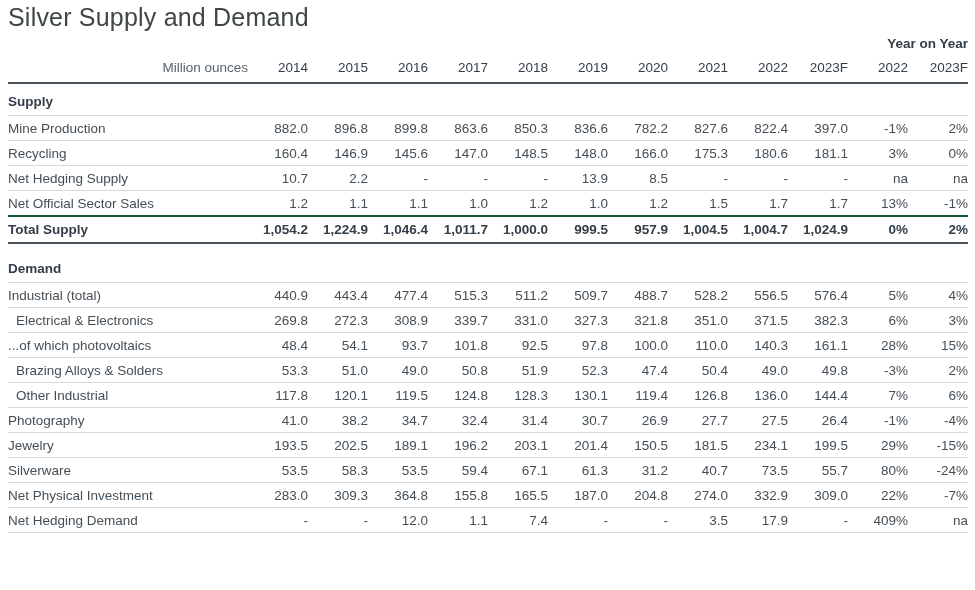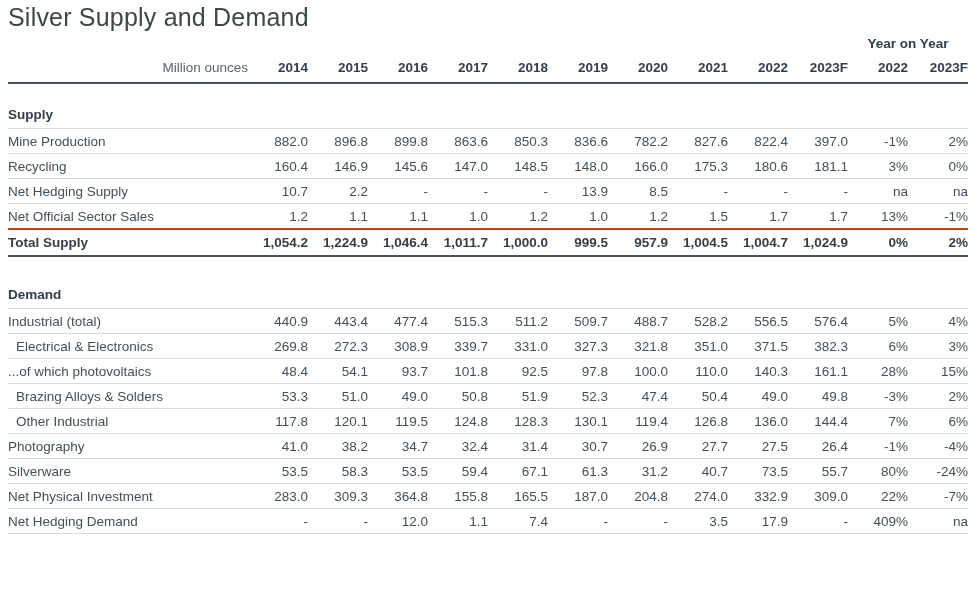--- a/index.html
+++ b/index.html
@@ -32,47 +32,47 @@
   col.c-label { width: 240px; }
   col.c-num   { width: 60px; }
 
   
   tr.yoy-row th {
     border: none;
     padding: 0 0 2px 0;
     font-size: 13.5px;
     font-weight: 700;
     color: #333e48;
-    text-align: center;
+    text-align: right;
     line-height: 17px;
   }
 
   
   tr.col-header-row th {
     font-size: 13.5px;
-    font-weight: 700;
+    font-weight: 400;
     color: #333e48;
     text-align: right;
     padding: 5px 0 6px 0;
     line-height: 17px;
     border-bottom: 2px solid #49535c;
     white-space: nowrap;
   }
   tr.col-header-row th.unit {
     text-align: right;
     font-weight: 400;
     color: #5a646b;
   }
 
   
   tr.section-row td {
     font-weight: 700;
     color: #333e48;
     text-align: left;
-    padding: 22px 0 5px 0;
+    padding: 9px 0 5px 0;
     line-height: 17px;
     border-bottom: 1px solid #d7dadc;
   }
 
   
   tr.data-row td {
     padding: 4px 0 3px 0;
     line-height: 17px;
     text-align: right;
     border-bottom: 1px solid #d7dadc;
@@ -82,21 +82,21 @@
   tr.data-row.indent td.label { padding-left: 8px; }
   tr.data-row.italic td.label { }
 
   
   tr.total-row td {
     padding: 4px 0;
     line-height: 17px;
     text-align: right;
     font-weight: 700;
     color: #333e48;
-    border-top: 2px solid #c2410c;
+    border-top: 2px solid #14532d;
     border-bottom: 2px solid #49535c;
     white-space: nowrap;
   }
   tr.total-row td.label { text-align: left; }
 
   
   tr.spacer-row td { border: none; height: 8px; padding: 0; }
 </style>
 </head>
 <body>
@@ -310,20 +310,35 @@
           <td>31.4</td>
           <td>30.7</td>
           <td>26.9</td>
           <td>27.7</td>
           <td>27.5</td>
           <td>26.4</td>
           <td>-1%</td>
           <td>-4%</td>
         </tr>
         <tr class="data-row">
+          <td class="label">Jewelry</td>
+          <td>193.5</td>
+          <td>202.5</td>
+          <td>189.1</td>
+          <td>196.2</td>
+          <td>203.1</td>
+          <td>201.4</td>
+          <td>150.5</td>
+          <td>181.5</td>
+          <td>234.1</td>
+          <td>199.5</td>
+          <td>29%</td>
+          <td>-15%</td>
+        </tr>
+        <tr class="data-row">
           <td class="label">Silverware</td>
           <td>53.5</td>
           <td>58.3</td>
           <td>53.5</td>
           <td>59.4</td>
           <td>67.1</td>
           <td>61.3</td>
           <td>31.2</td>
           <td>40.7</td>
           <td>73.5</td>

